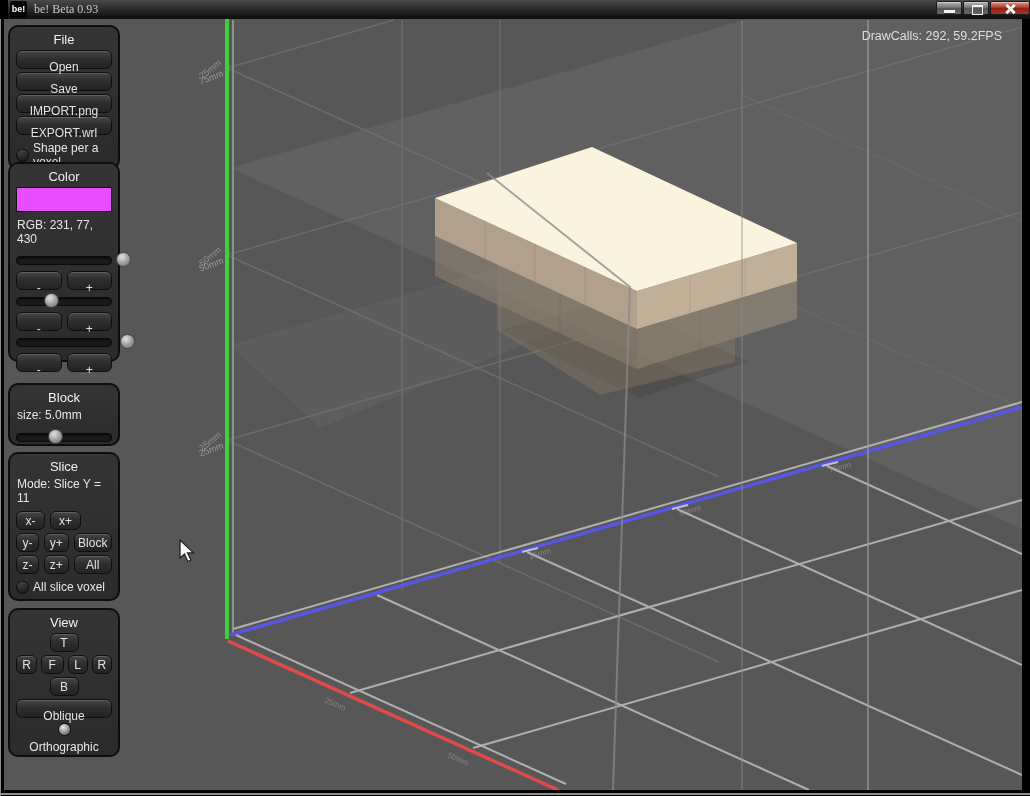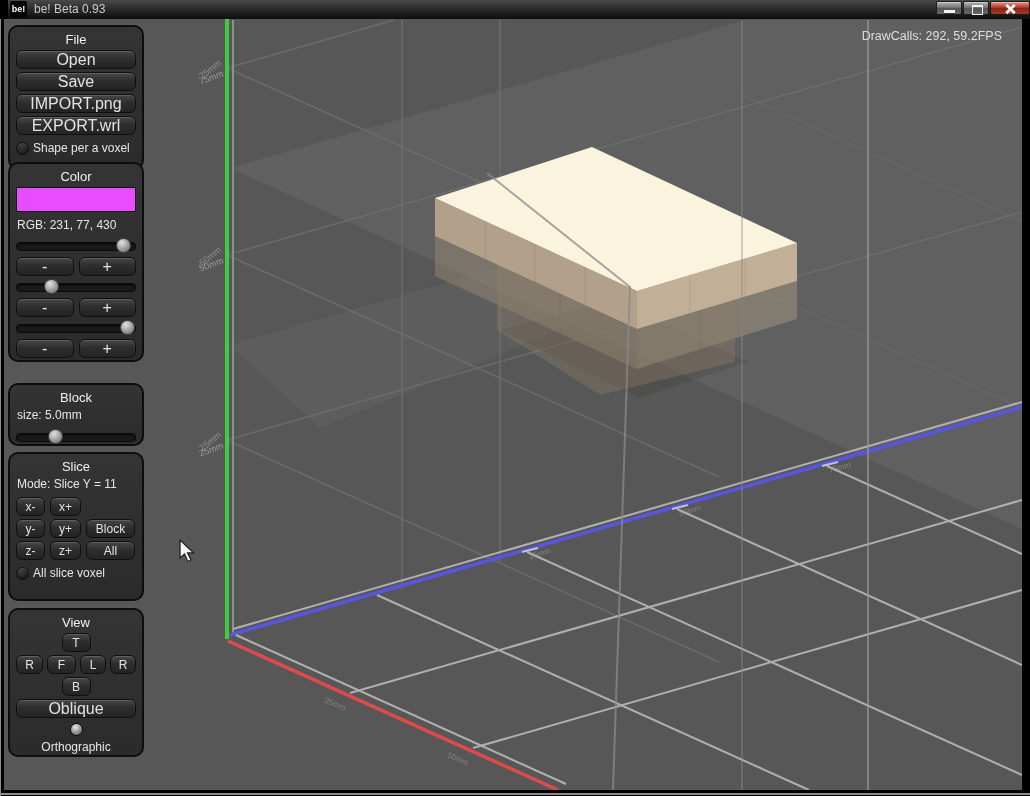--- a/index.html
+++ b/index.html
@@ -4,51 +4,51 @@
 <style>
   html,body{margin:0;padding:0;background:#000;}
   .screen{position:relative;width:1030px;height:796px;background:#000;overflow:hidden;
           font-family:"Liberation Sans",sans-serif;-webkit-font-smoothing:antialiased;}
 
   
   .titlebar{position:absolute;left:8px;top:0;width:1030px;height:19px;
             background:linear-gradient(180deg,#4a4a4a 0%,#262626 55%,#0d0d0d 100%);}
   .app-icon{position:absolute;left:2px;top:1px;width:17px;height:17px;background:#050505;
             color:#fff;font-weight:bold;font-size:9px;line-height:17px;text-align:center;border-radius:2px;}
-  .title-text{position:absolute;left:26px;top:0;height:24px;line-height:19px;color:#c9c9c9;font-size:12px;}
+  .title-text{position:absolute;left:26px;top:0;height:24px;line-height:19px;color:#c9c9c9;font-size:12px;font-family:Liberation Serif, serif;}
   .wbtn{position:absolute;top:1px;height:14px;border:1px solid #1c1c1c;border-radius:2px;box-sizing:border-box;
         box-shadow:inset 0 1px 0 rgba(255,255,255,.35);}
   .wbtn.min{left:928px;width:26px;background:linear-gradient(#b5b5b5,#777 45%,#555 50%,#666);}
   .wbtn.max{left:955px;width:26px;background:linear-gradient(#b5b5b5,#777 45%,#555 50%,#666);}
   .wbtn.close{left:982px;width:40px;background:linear-gradient(#e09a8e,#b43c2c 45%,#8e2013 50%,#a03a28);}
   .glyph-min{position:absolute;left:7px;top:8px;width:11px;height:3px;background:#f2f2f2;box-shadow:0 1px 0 rgba(0,0,0,.4);}
   .glyph-max{position:absolute;left:8px;top:3px;width:9px;height:7px;border:1px solid #f2f2f2;border-top-width:2px;}
   .glyph-close{position:absolute;left:14px;top:2px;width:10px;height:10px;}
   .glyph-close:before,.glyph-close:after{content:"";position:absolute;left:4px;top:-1px;width:3px;height:12px;background:#fff;
         box-shadow:0 0 1px rgba(0,0,0,.6);}
   .glyph-close:before{transform:rotate(45deg);}
   .glyph-close:after{transform:rotate(-45deg);}
 
   
   .viewport{position:absolute;left:4px;top:19px;width:1018px;height:771px;background:#575757;}
   .edge-left{position:absolute;left:0;top:19px;width:1px;height:777px;background:#8d8d8d;}
   .edge-bottom{position:absolute;left:0;top:793px;width:1030px;height:2px;background:#8d8d8d;}
 
   
-  .panel{position:absolute;left:8px;width:136px;box-sizing:border-box;
+  .panel{position:absolute;left:8px;width:112px;box-sizing:border-box;
          background:linear-gradient(#343434,#2b2b2b);
          border:2px solid #0d0d0d;border-radius:10px;padding:3px 6px 7px 6px;
          color:#e6e6e6;font-size:12px;}
   .panel-title{text-align:center;font-size:13px;color:#f0f0f0;margin:2px 0 3px 0;}
   .btn{display:block;width:100%;height:19px;box-sizing:border-box;margin:3px 0;
        background:linear-gradient(#474747,#2e2e2e 45%,#232323);
        border:1px solid #0f0f0f;border-radius:6px;
        box-shadow:inset 0 1px 0 rgba(255,255,255,.14);
-       color:#e2e2e2;font-size:16px;font-family:"Liberation Sans",sans-serif;
-       line-height:16px;padding:0;cursor:default;}
+       color:#e2e2e2;font-size:12px;font-family:"Liberation Sans",sans-serif;
+       line-height:16px;padding:8px;cursor:default;}
   .btn-row{display:flex;gap:5px;margin:3px 0;}
   .btn-row .btn{margin:0;}
   .chk-row{display:flex;align-items:center;gap:4px;margin-top:6px;}
   .chk{width:13px;height:13px;border-radius:50%;box-sizing:border-box;border:1px solid #0c0c0c;
        background:radial-gradient(circle at 40% 30%,#3d3d3d,#1c1c1c 75%);
        box-shadow:inset 0 1px 1px rgba(255,255,255,.18);flex:0 0 auto;}
   .chk.checked{background:radial-gradient(circle at 40% 30%,#e8e8e8,#8f8f8f 55%,#5f5f5f 90%);}
   .swatch{width:100%;height:25px;border:1px solid #101010;box-sizing:border-box;margin:1px 0 6px 0;}
   .ptext{margin:2px 0 6px 1px;}
   .slider{position:relative;height:15px;margin:2px 0 4px 0;}

